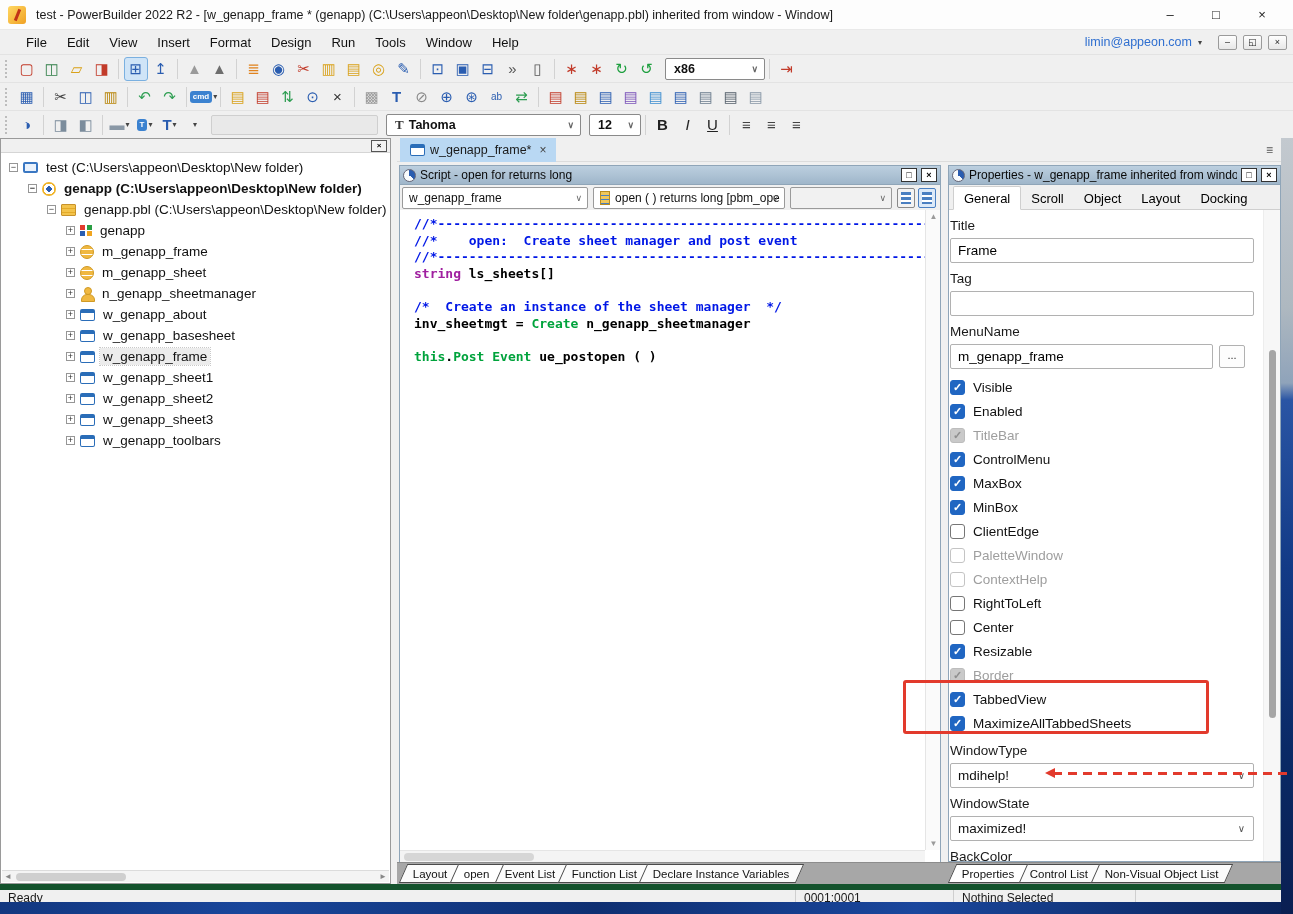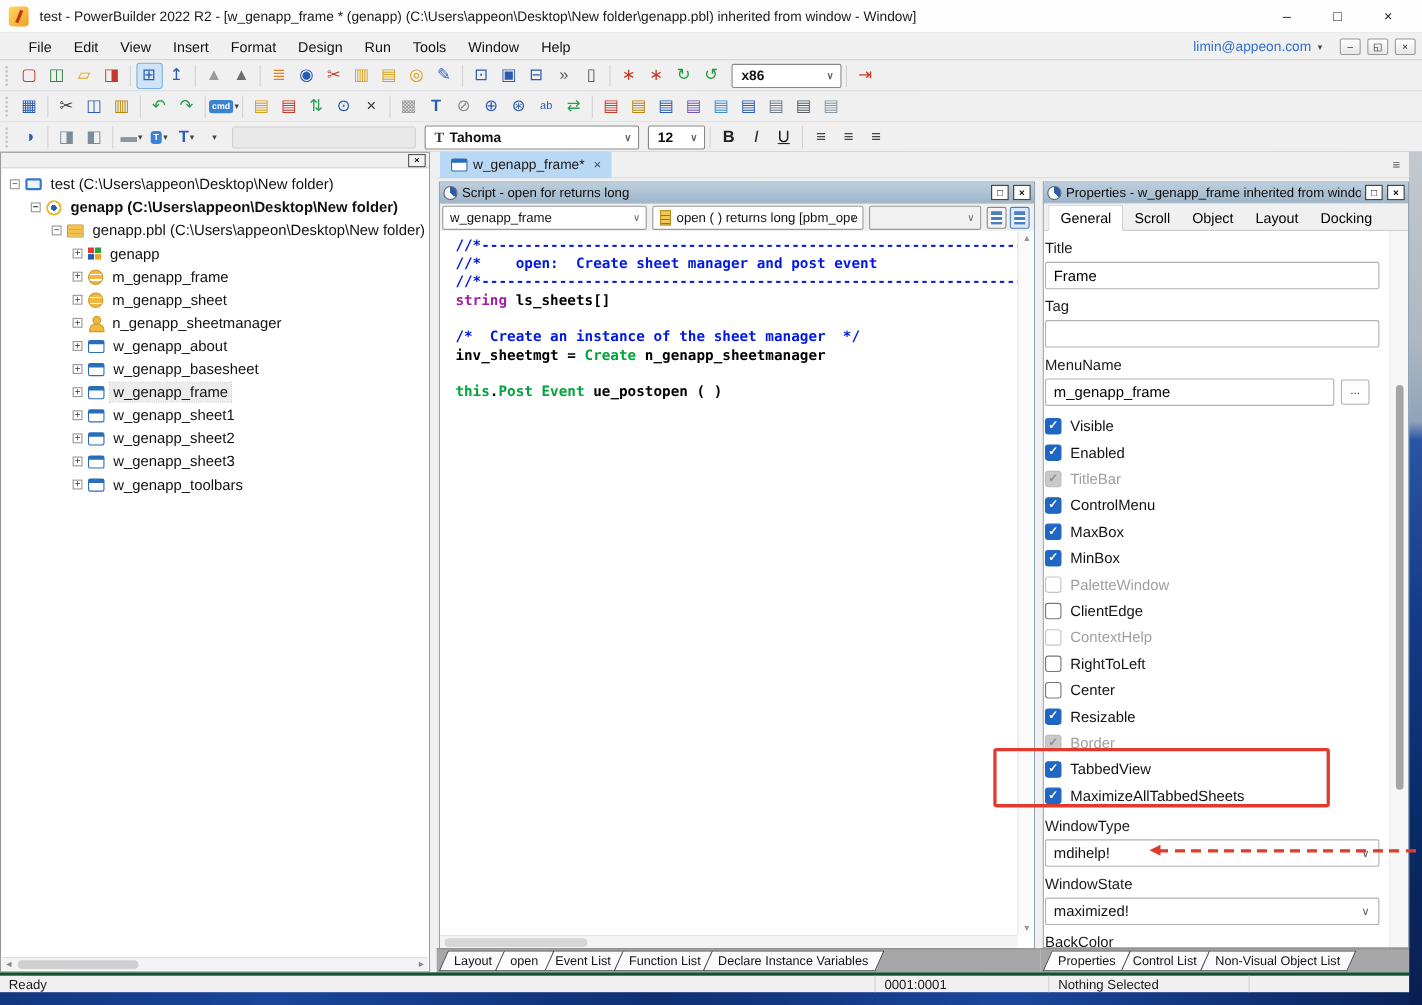--- a/index.html
+++ b/index.html
@@ -137,21 +137,21 @@
   .chk-row.disabled .chk { border-color:#c4c4c4; }
   .chk-row.disabled .chk.on { background:#c9c9c9; border-color:#bdbdbd; color:#8f8f8f; }
   .chk-row.disabled .chk-label { color:#9e9e9e; }
   .chk-label { font-size:13.5px; color:#111; }
   .pcombo { position:relative; height:25px; width:100%; border:1px solid #b1b1b1; border-radius:2px; background:#fff; font-size:13.5px; color:#111; display:flex; align-items:center; padding:0 20px 0 7px; }
   .pcombo .caret { position:absolute; right:8px; font-size:10px; color:#555; }
   #pscroll { position:absolute; right:0; top:0; bottom:0; width:17px; background:#f7f7f7; border-left:1px solid #ededed; }
   #pscroll .thumb { position:absolute; left:5px; top:140px; width:7px; height:368px; background:#a6a6a6; border-radius:4px; }
 
   
-  #statusbar { left:0; top:884px; width:1281px; height:18px; background:#f0f0f0; border-top:3px solid #14532d; display:flex; }
+  #statusbar { left:0; top:884px; width:1281px; height:18px; background:#f0f0f0; border-top:6px solid #14532d; display:flex; }
   #statusbar .cell { font-size:12px; color:#1a1a1a; padding:1px 8px; border-left:1px solid #cfcfcf; white-space:nowrap; overflow:hidden; }
   .cell-ready { flex:1; border-left:none !important; }
   .cell-pos { width:158px; } .cell-sel { width:182px; } .cell-extra { width:146px; }
 
   
   #hl-rect { left:903px; top:680px; width:306px; height:54px; border:3px solid #e23a2c; border-radius:3px; z-index:80; }
   #hl-arrow { left:1045px; top:768px; width:248px; height:12px; z-index:85; }
   #hl-arrow .dashes { position:absolute; left:8px; top:4px; right:0; height:3px;
      background:repeating-linear-gradient(90deg,#e23a2c 0 9px,transparent 9px 15px); }
   #hl-arrow .head { position:absolute; left:0; top:0; width:0; height:0;
@@ -632,27 +632,27 @@
             <span class="chk-label">ControlMenu</span>
           </div>
           <div class="chk-row">
             <span class="chk on">✓</span>
             <span class="chk-label">MaxBox</span>
           </div>
           <div class="chk-row">
             <span class="chk on">✓</span>
             <span class="chk-label">MinBox</span>
           </div>
+          <div class="chk-row">
+            <span class="chk"></span>
+            <span class="chk-label">ClientEdge</span>
+          </div>
           <div class="chk-row disabled">
             <span class="chk"></span>
             <span class="chk-label">PaletteWindow</span>
-          </div>
-          <div class="chk-row">
-            <span class="chk"></span>
-            <span class="chk-label">ClientEdge</span>
           </div>
           <div class="chk-row disabled">
             <span class="chk"></span>
             <span class="chk-label">ContextHelp</span>
           </div>
           <div class="chk-row">
             <span class="chk"></span>
             <span class="chk-label">RightToLeft</span>
           </div>
           <div class="chk-row">

